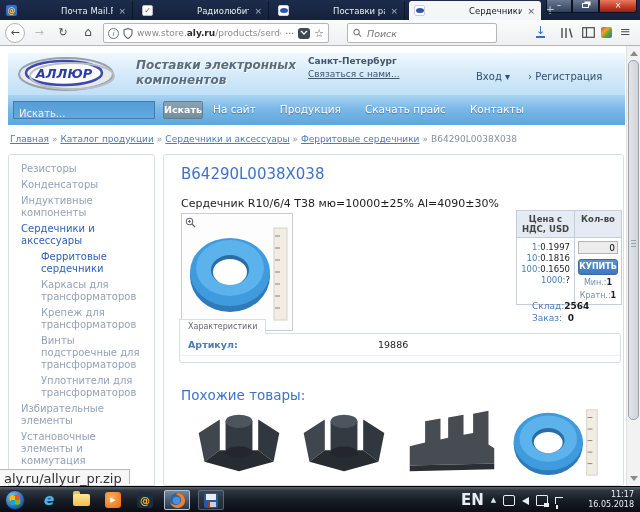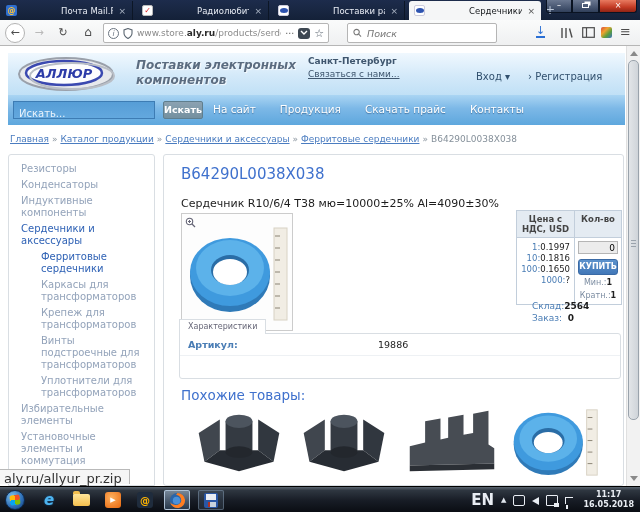--- a/index.html
+++ b/index.html
@@ -115,21 +115,21 @@
   .p-buy { width:46px; padding:3px; text-align:center; }
   .qty-in { width:40px; height:13px; border:1px solid #b5b5b5; background:#ececec; font-size:9px; text-align:right; padding:0 2px; font-family:inherit; }
   .buy-btn { margin-top:5px; width:40px; height:16px; background:linear-gradient(#5c92cc,#4278b8); border:1px solid #3a6aa5; border-radius:3px; color:#fff; font-size:8px; font-weight:bold; line-height:14px; cursor:pointer; }
   .minmul { margin-top:3px; font-size:8px; line-height:10px; }
   .minmul .lab { color:#7a8ba0; } .minmul .val { color:#222; font-weight:bold; }
   .stockline { position:absolute; left:368px; font-size:9px; color:#4a7db5; }
   .stockline b { color:#1c1c1c; }
   .stock { top:146px; } .order { top:158px; }
 
   
-  .charbox { position:absolute; left:15px; top:178px; width:442px; height:46px; border:1px solid #d9dee3; border-radius:0 3px 3px 3px; }
+  .charbox { position:absolute; left:15px; top:178px; width:442px; height:30px; border:1px solid #d9dee3; border-radius:0 3px 3px 3px; }
   .chartab { position:absolute; left:-1px; top:-15px; height:15px; padding:0 8px; background:#fff; border:1px solid #d9dee3; border-bottom:none; font-size:8px; color:#667; line-height:14px; }
   .char-row { display:flex; padding:5px 8px; font-size:9.5px; border-bottom:1px solid #eef1f4; }
   .char-row .k { color:#4a7db5; font-weight:bold; width:190px; }
   .char-row .v { color:#222; }
 
   .similar-title { position:absolute; left:17px; top:232px; font-size:13.5px; color:#3f71cd; }
   .thumb { position:absolute; top:250px; width:96px; height:74px; background:#fff; cursor:pointer; }
   .th1 { left:27px; } .th2 { left:132px; } .th3 { left:240px; } .th4 { left:342px; }
 
   
@@ -157,21 +157,21 @@
   .tray { position:absolute; right:2px; top:0; height:26px; display:flex; align-items:center; gap:7px; color:#e9edf3; }
   .tray .lang { font-size:15px; font-weight:bold; }
   .tray .up { font-size:7px; color:#dfe5ec; }
   .tray-ico { width:12px; height:11px; position:relative; }
   .mon { border:1.5px solid #e9edf3; border-radius:2px; }
   .spk { width:0; height:0; border-top:4px solid transparent; border-bottom:4px solid transparent; border-right:7px solid #e9edf3; margin-top:2px; }
   .net { border:1.5px solid #e9edf3; border-radius:1px; }
   .net:after { content:""; position:absolute; right:-2px; bottom:-2px; width:5px; height:4px; background:#e9edf3; }
   .flagico { width:8px; height:7px; border:1.5px solid #e9edf3; border-bottom:none; border-right:none; }
   .flagico:after { content:""; position:absolute; left:0; top:7px; width:1.5px; height:4px; background:#e9edf3; }
-  .clock { text-align:center; font-size:8px; line-height:10px; margin-left:3px; padding-right:4px;font-weight:bold; }
+  .clock { text-align:right; font-size:8px; line-height:10px; margin-left:18px; padding-right:4px; }
 </style>
 </head>
 <body>
 
 <div id="screen">
 
   <div class="tabbar">
     <div class="tab" style="left:1px">
       <span class="favicon fav-mail">@</span>
       <span class="t-title">Почта Mail.Ru</span>

